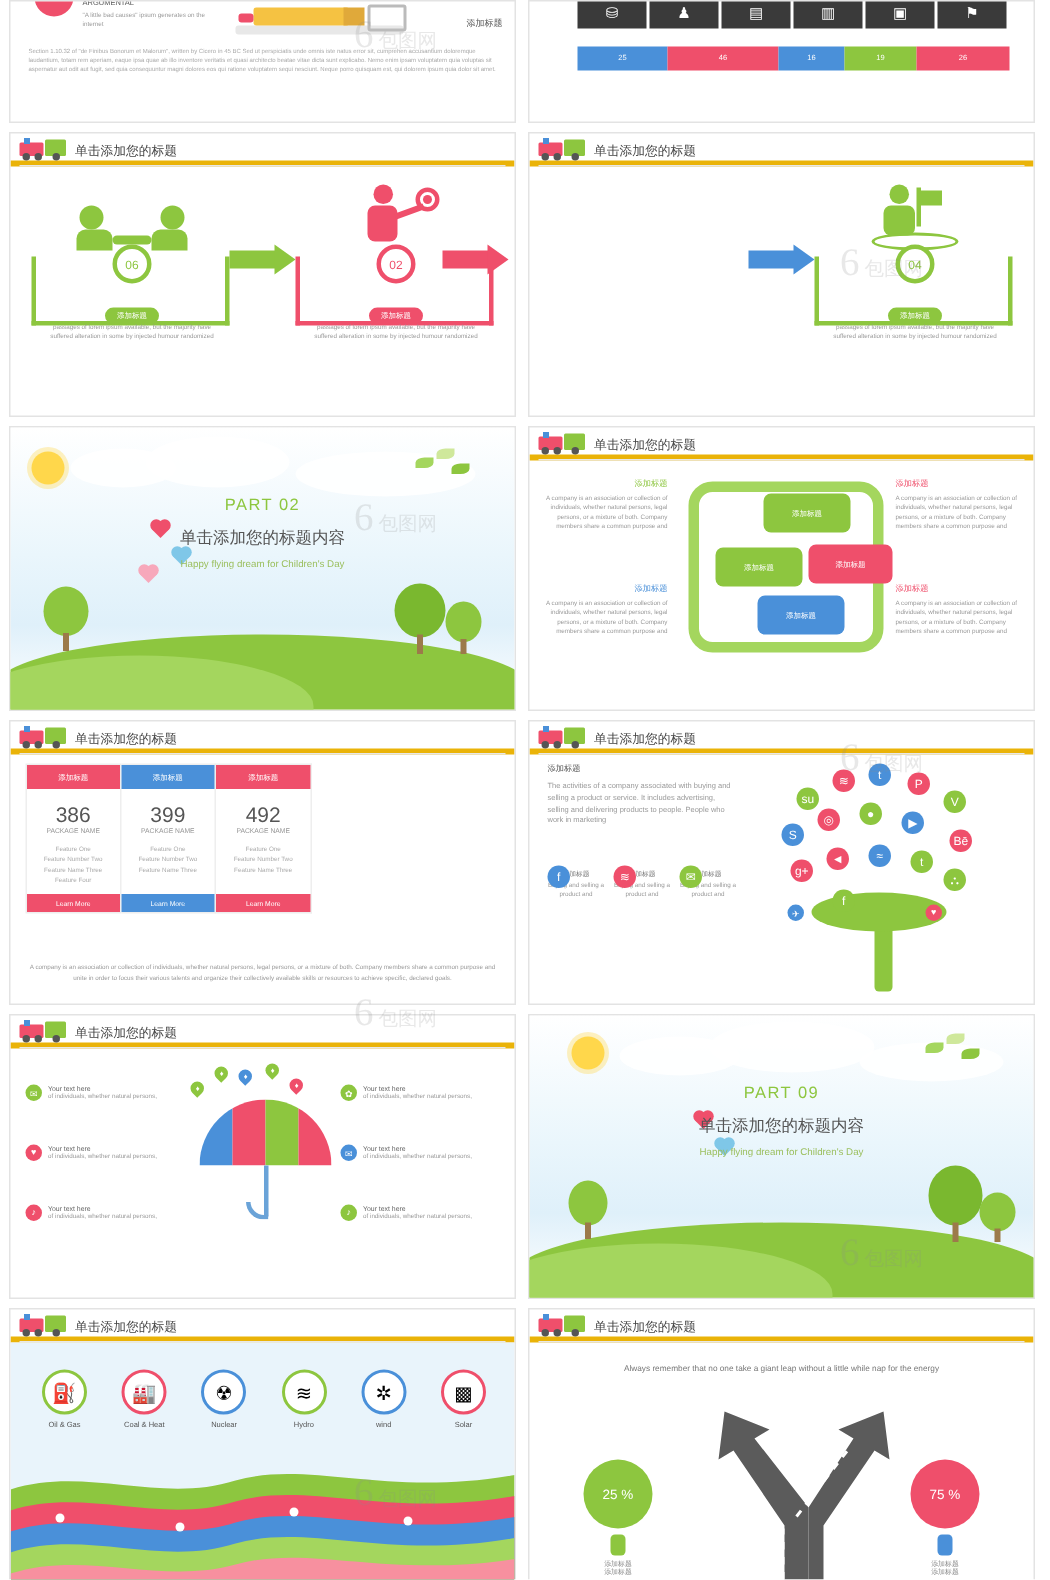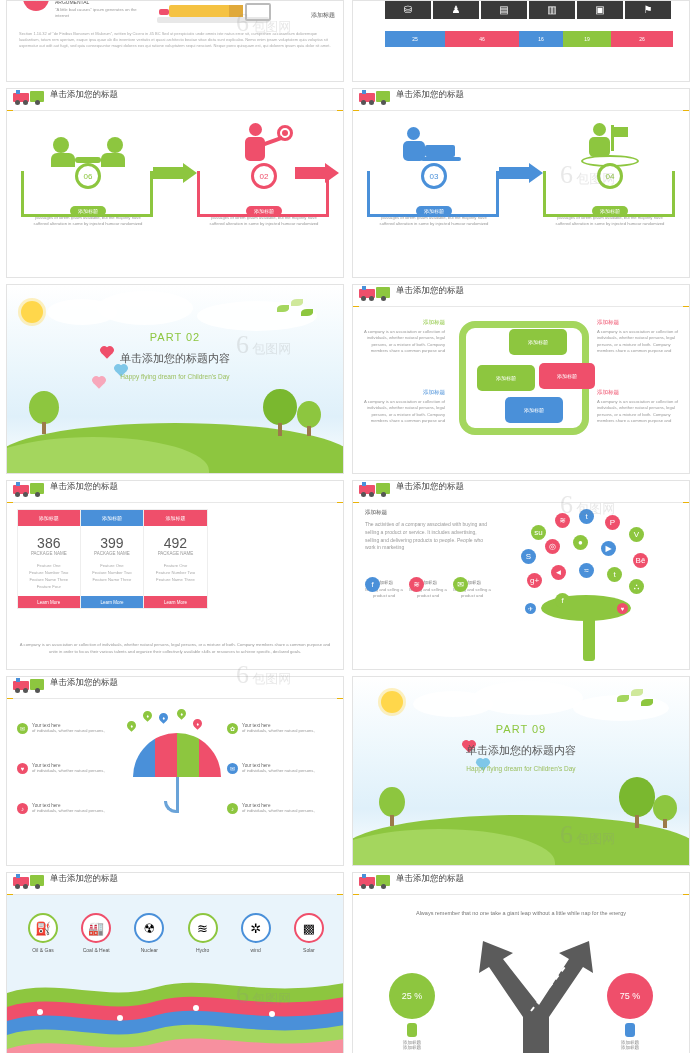--- a/index.html
+++ b/index.html
@@ -32,23 +32,23 @@
     border: 1px solid #e3e3e3;
     overflow: hidden;
     flex: 0 0 338px;
   }
   .slide.half-top { height: 82px; }
 
   
   .hdr {
     position: absolute; left: 0; top: 0;
     width: 100%; height: 22px;
-    display: flex; align-items: flex-start;
+    display: flex; align-items: flex-end;
     padding-left: 6px;
-    border-bottom: 1px solid #eab308;
+    border-bottom: 4px solid #eab308;
   }
   .train {
     width: 34px; height: 16px; position: relative; flex: 0 0 34px;
   }
   .train .body { position: absolute; left: 0; bottom: 3px; width: 16px; height: 9px; background: #ef4f6b; border-radius: 1px;}
   .train .cab { position: absolute; left: 17px; bottom: 3px; width: 14px; height: 11px; background: #8dc63f; border-radius: 1px;}
   .train .chim { position: absolute; left: 3px; bottom: 11px; width: 4px; height: 4px; background: #4a90d9;}
   .train .w1, .train .w2, .train .w3 { position: absolute; bottom: 0; width: 5px; height: 5px; border-radius: 50%; background: #555; }
   .train .w1 { left: 2px; } .train .w2 { left: 10px; } .train .w3 { left: 22px; }
   .hdr-title {
@@ -313,34 +313,20 @@
             <div class="cab"></div>
             <div class="chim"></div>
           <div class="w1"></div>
             <div class="w2"></div>
             <div class="w3"></div>
         </div>
         <div class="hdr-title">单击添加您的标题</div>
       </div>
       <div class="hdr-line"></div>
 
-      <div class="proc-stage" style="left:6px;top:26px;">
-        <div style="position:absolute;left:44px;top:12px;width:62px;height:42px;">
-          <div style="position:absolute;left:4px;top:0px;width:13px;height:13px;border-radius:50%;background:#4a90d9;"></div>
-          <div style="position:absolute;left:0px;top:14px;width:22px;height:20px;border-radius:5px;background:#4a90d9;"></div>
-          <div style="position:absolute;left:22px;top:18px;width:30px;height:12px;background:#4a90d9;border-radius:2px;"></div>
-          <div style="position:absolute;left:18px;top:30px;width:40px;height:4px;background:#4a90d9;border-radius:2px;"></div>
-        </div>
-        <div class="bracket blue"></div>
-        <div class="num-badge blue">03</div>
-        <div style="position:absolute;left:50%;top:84px;transform:translateX(-50%);">
-          <span class="lbl-pill" style="background:#4a90d9">添加标题</span>
-        </div>
-        <div class="tiny" style="position:absolute;left:18px;top:100px;width:114px;text-align:center;">passages of lorem ipsum available, but the majority have suffered alteration in some by injected humour randomized</div>
-      </div>
 
       <div class="arrow-big" style="left:146px;top:74px;">
         <div class="shaft" style="background:#4a90d9"></div>
         <div class="head" style="border-left:14px solid #4a90d9"></div>
       </div>
 
       <div class="proc-stage" style="left:182px;top:26px;">
         <div style="position:absolute;left:46px;top:8px;width:60px;height:46px;">
           <div style="position:absolute;left:12px;top:0px;width:13px;height:13px;border-radius:50%;background:#8dc63f;"></div>
           <div style="position:absolute;left:8px;top:14px;width:21px;height:20px;border-radius:5px;background:#8dc63f;"></div>

